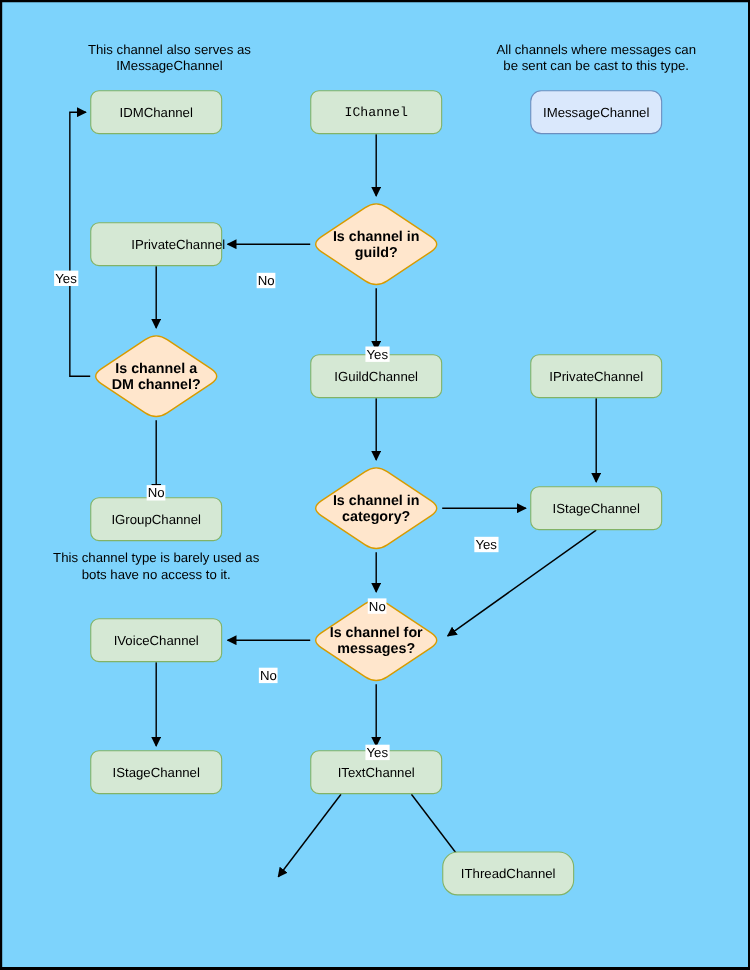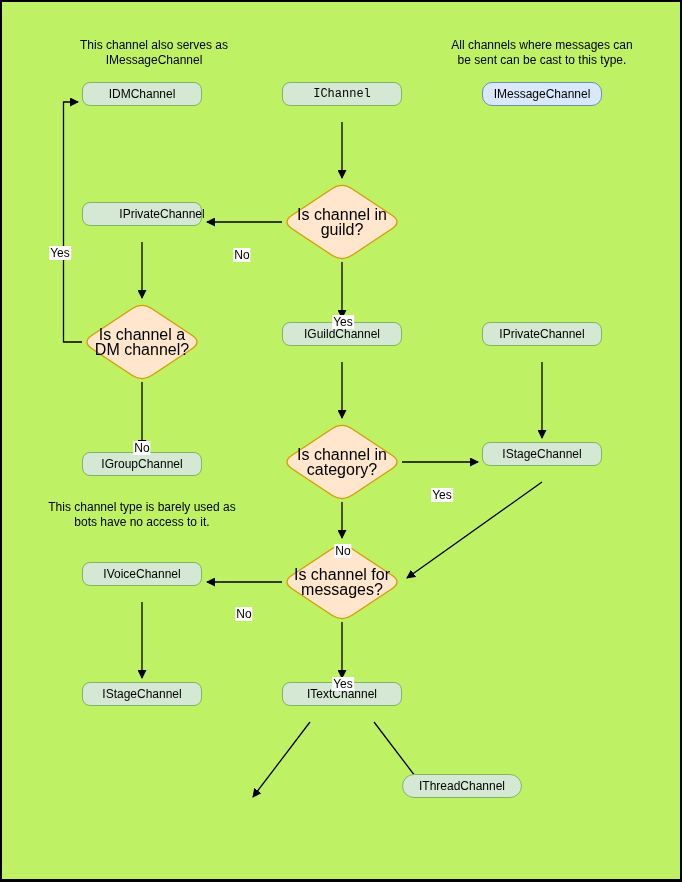--- a/index.html
+++ b/index.html
@@ -4,31 +4,31 @@
 <style>
   html, body { margin: 0; padding: 0; background: #fff; }
   body { font-family: "Liberation Sans", "DejaVu Sans", sans-serif; }
   .canvas {
     position: relative;
     width: 682px;
     height: 882px;
     box-sizing: border-box;
     border: 2px solid #000;
     border-bottom-width: 3px;
-    background: #bef264;
+    background: #7dd3fc;
     overflow: hidden;
   }
   .edges-layer {
     position: absolute;
     left: 0; top: 0;
     width: 678px; height: 877px;
   }
   .node {
     position: absolute;
-    width: 120px; height: 24px;
+    width: 120px; height: 40px;
     box-sizing: border-box;
     background: #d5e8d4;
     border: 1px solid #82b366;
     border-radius: 8px;
     display: flex;
     align-items: center;
     justify-content: center;
     font-size: 12px;
     color: #000;
     text-align: center;
@@ -36,24 +36,25 @@
   .node.blue {
     background: #dae8fc;
     border-color: #6c8ebf;
     border-radius: 10px;
   }
   .decision-label {
     position: absolute;
     width: 120px;
     transform: translate(-50%, -50%);
     text-align: center;
-    font-size: 16px;
+    font-size: 13px;
     line-height: 15px;
     color: #000;
     white-space: pre-line;
+    font-weight: bold;
   }
   .edge-label {
     position: absolute;
     transform: translate(-50%, -50%);
     background: #ffffff;
     padding: 0 1px;
     font-size: 12px;
     line-height: 14px;
     color: #000;
     white-space: nowrap;

